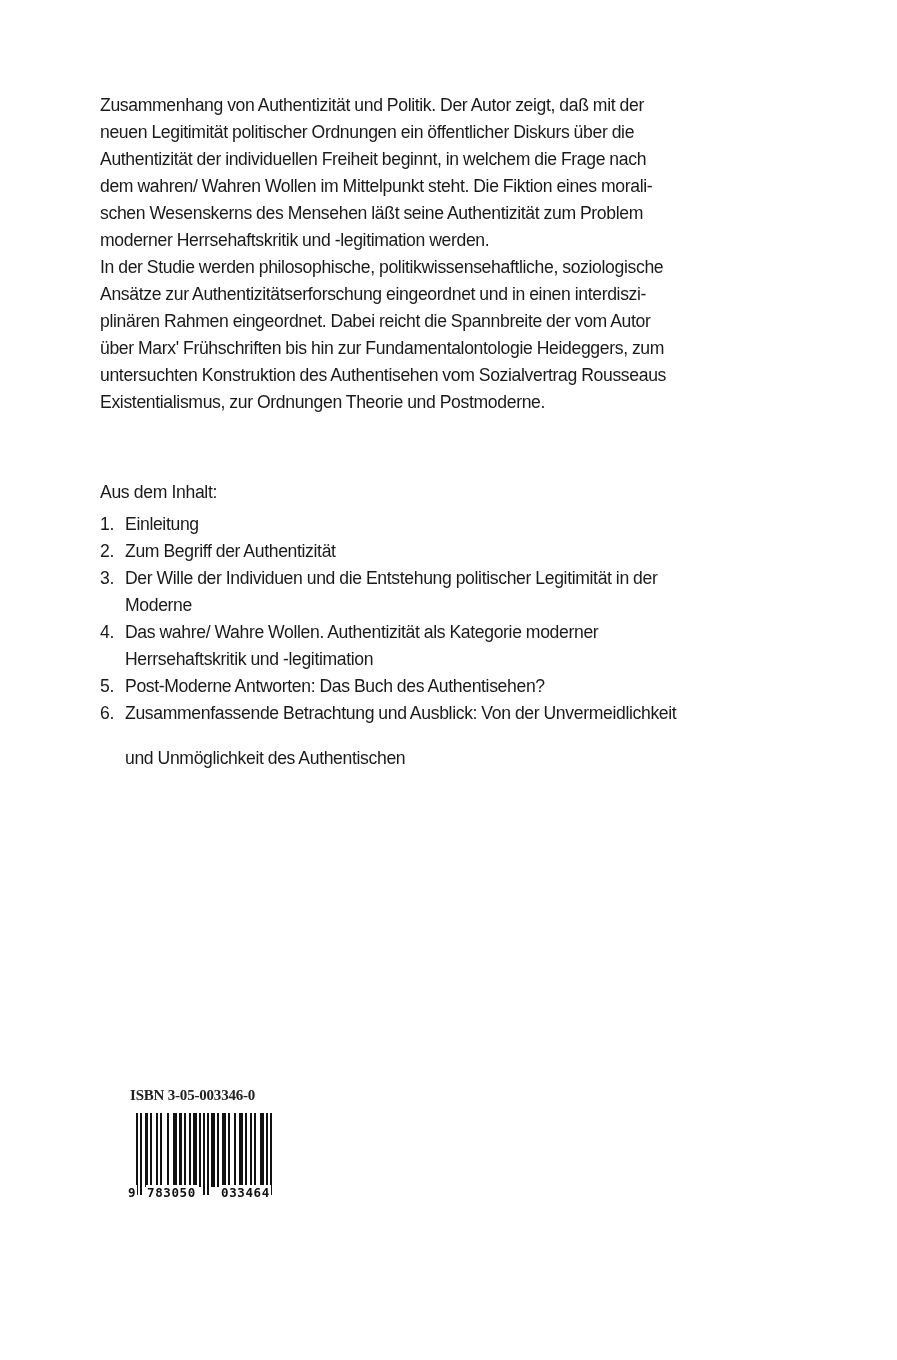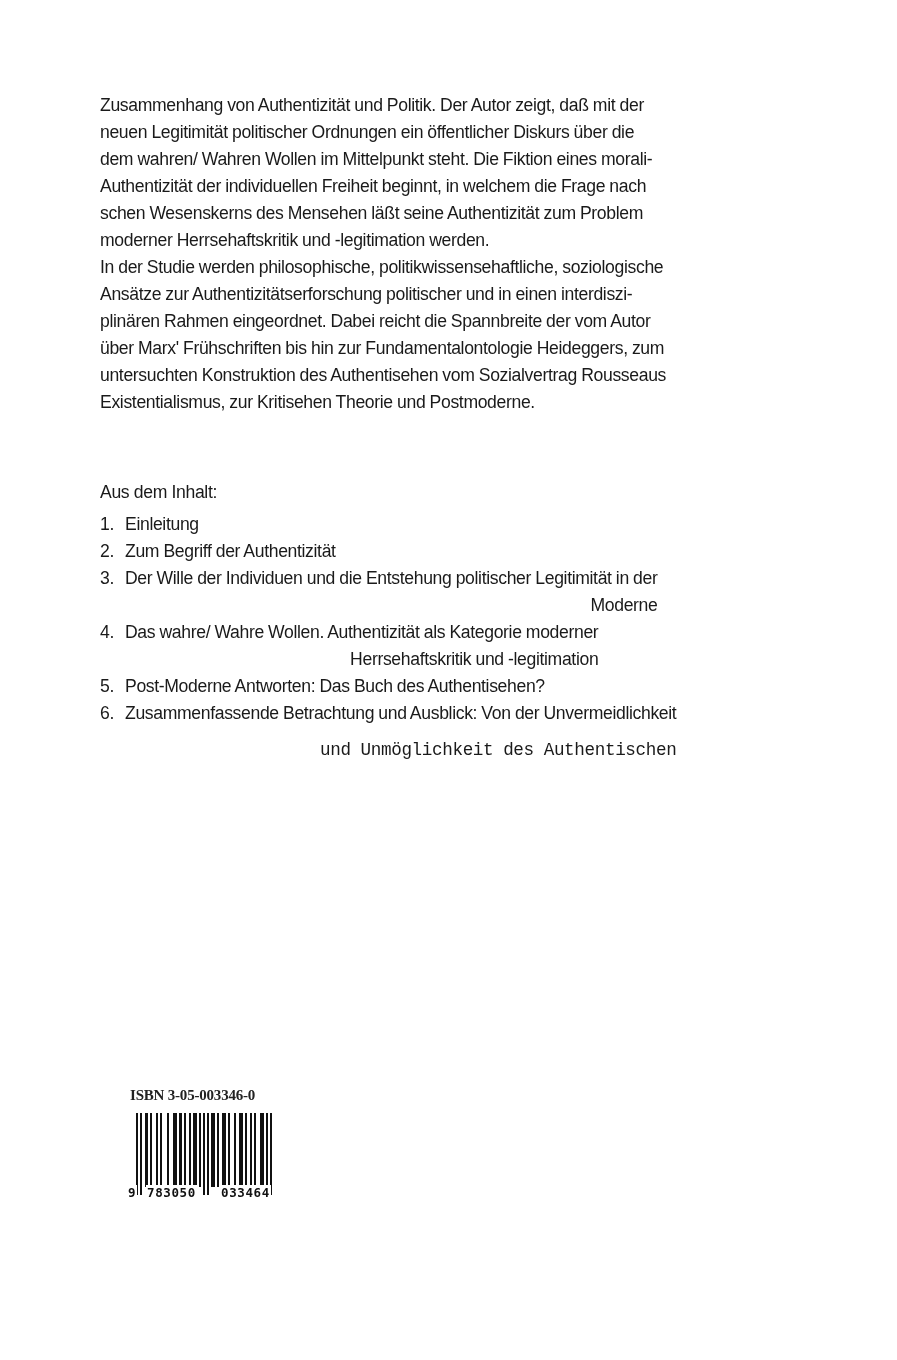--- a/index.html
+++ b/index.html
@@ -57,25 +57,23 @@
     .toc .num {
       width: 25px;
       flex: 0 0 25px;
     }
     .toc .text {
       display: block;
       text-align: center;
     }
     .toc .cont {
       display: block;
-      text-align: right;
     }
     .toc .cont.gap {
-      margin-top: 10px;
-      font-family: Liberation Mono, monospace;
+      margin-top: 18px;
     }
     .isbn-block {
       position: absolute;
       left: 130px;
       top: 1087px;
       font-weight: bold;
     }
     .isbn-label {
       font-family: "Liberation Serif", serif;
       font-size: 15px;
@@ -117,30 +115,30 @@
     .barcode-digits .lead { position: absolute; left: -3px; top: 0; }
     .barcode-digits .g1 { position: absolute; left: 16px; top: 0; }
     .barcode-digits .g2 { position: absolute; left: 67px; top: 0; margin-left: 23px; }
   </style>
 </head>
 <body>
 
 <div class="page blurb">
   <p>Zusammenhang von Authentizität und Politik. Der Autor zeigt, daß mit der</p>
   <p>neuen Legitimität politischer Ordnungen ein öffentlicher Diskurs über die</p>
+  <p>Authentizität der individuellen Freiheit beginnt, in welchem die Frage nach</p>
   <p>dem wahren/ Wahren Wollen im Mittelpunkt steht. Die Fiktion eines morali-</p>
-  <p>Authentizität der individuellen Freiheit beginnt, in welchem die Frage nach</p>
   <p>schen Wesenskerns des Mensehen läßt seine Authentizität zum Problem</p>
   <p>moderner Herrsehaftskritik und -legitimation werden.</p>
   <p>In der Studie werden philosophische, politikwissensehaftliche, soziologische</p>
-  <p>Ansätze zur Authentizitätserforschung politischer und in einen interdiszi-</p>
+  <p>Ansätze zur Authentizitätserforschung eingeordnet und in einen interdiszi-</p>
   <p>plinären Rahmen eingeordnet. Dabei reicht die Spannbreite der vom Autor</p>
   <p>über Marx' Frühschriften bis hin zur Fundamentalontologie Heideggers, zum</p>
   <p>untersuchten Konstruktion des Authentisehen vom Sozialvertrag Rousseaus</p>
-  <p>Existentialismus, zur Kritisehen Theorie und Postmoderne.</p>
+  <p>Existentialismus, zur Ordnungen Theorie und Postmoderne.</p>
 </div>
 
 <div class="toc-heading">Aus dem Inhalt:</div>
 
 <ol class="toc">
   <li>
     <span class="num">1.</span>
     <span>
       <span class="text">Einleitung</span>
     </span>

